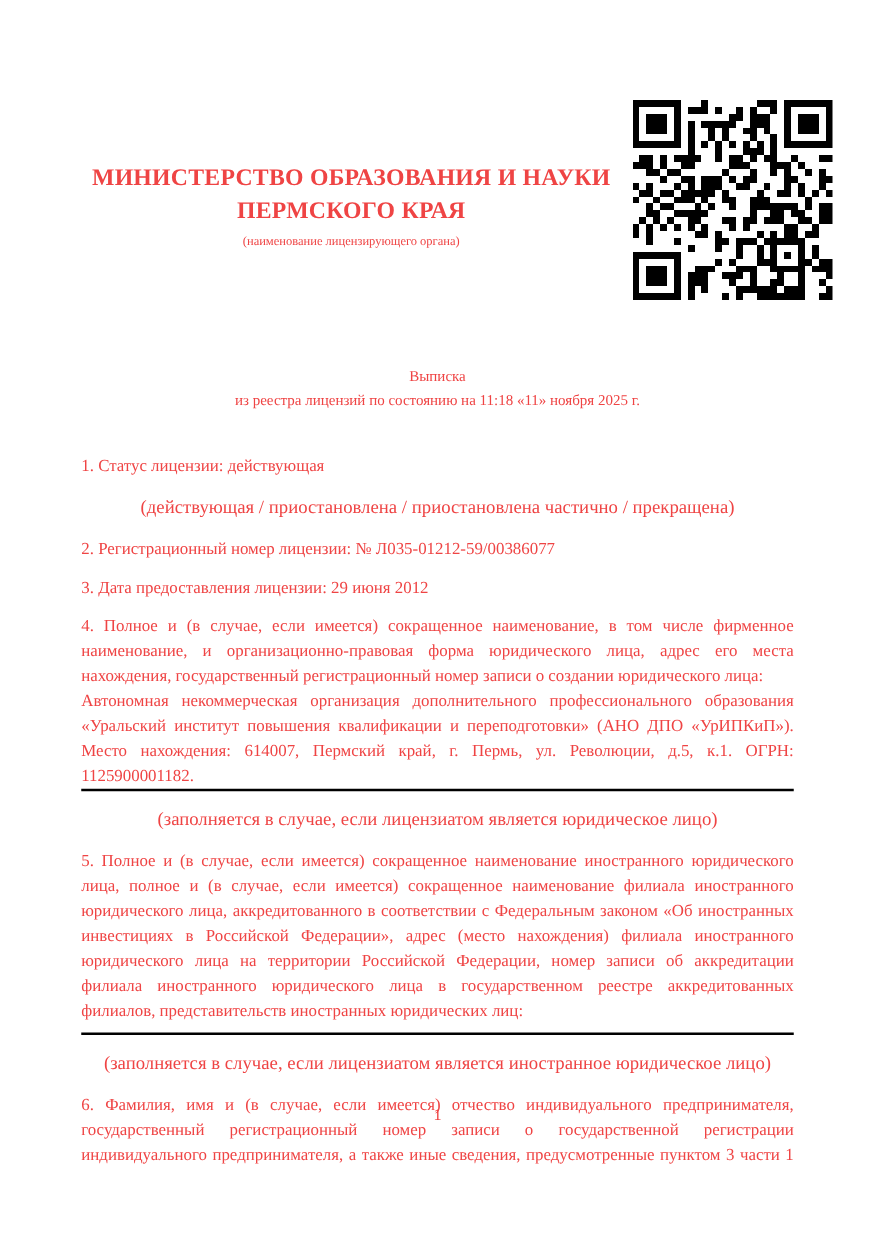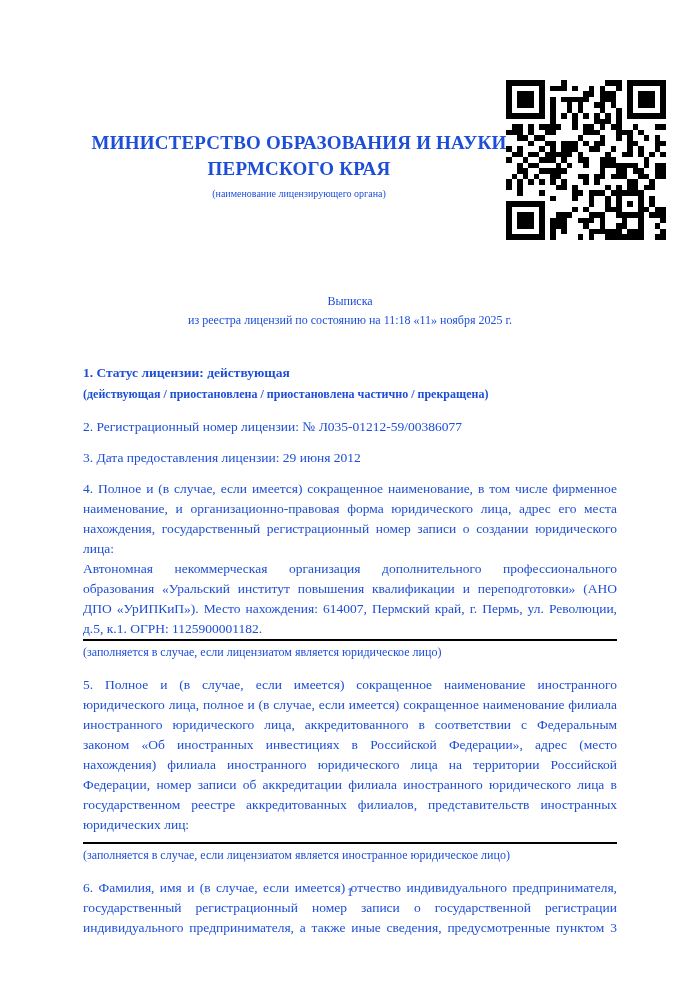--- a/index.html
+++ b/index.html
@@ -1,23 +1,23 @@
 <!DOCTYPE html>
 <html lang="ru"><head>
 <meta charset="utf-8">
 <style>
   html,body{margin:0;padding:0;background:#ffffff;}
   .page{
     position:relative;
     width:700px;height:938px;
     background:#ffffff;
     box-sizing:border-box;
-    padding:0 83px;
+    padding:0 65px;
     font-family:"Liberation Serif","DejaVu Serif",serif;
-    color:#1d4ed8;
+    color:#ef4444;
     overflow:hidden;
   }
   .header-block{
     margin-top:130px;
     width:432px;
     text-align:center;
   }
   .ministry-line{
     font-weight:bold;
     font-size:19px;
@@ -38,32 +38,32 @@
   .doc-title{
     margin-top:92px;
     text-align:center;
     font-size:12px;
     line-height:19px;
   }
   .item{font-size:13.5px;line-height:20px;}
   .item p{margin:0;}
   .justify{text-align:justify;}
   .note-center{
-    text-align:left;
-    font-size:12px;
+    text-align:center;
+    font-size:15px;
     line-height:15px;
-    margin-top:4px;
+    margin-top:16px;
   }
   .rule{
     border:none;
     border-top:2px solid #000;
     margin:0;
     height:0;
   }
-  .mt34{margin-top:33px;font-weight:bold;}
+  .mt34{margin-top:33px;}
   .mt16{margin-top:15px;}
   .mt12{margin-top:11px;}
   .mt8{margin-top:7px;}
   .page-num{
     position:absolute;
     left:0;right:0;
     bottom:38px;
     text-align:center;
     font-size:13px;
   }

